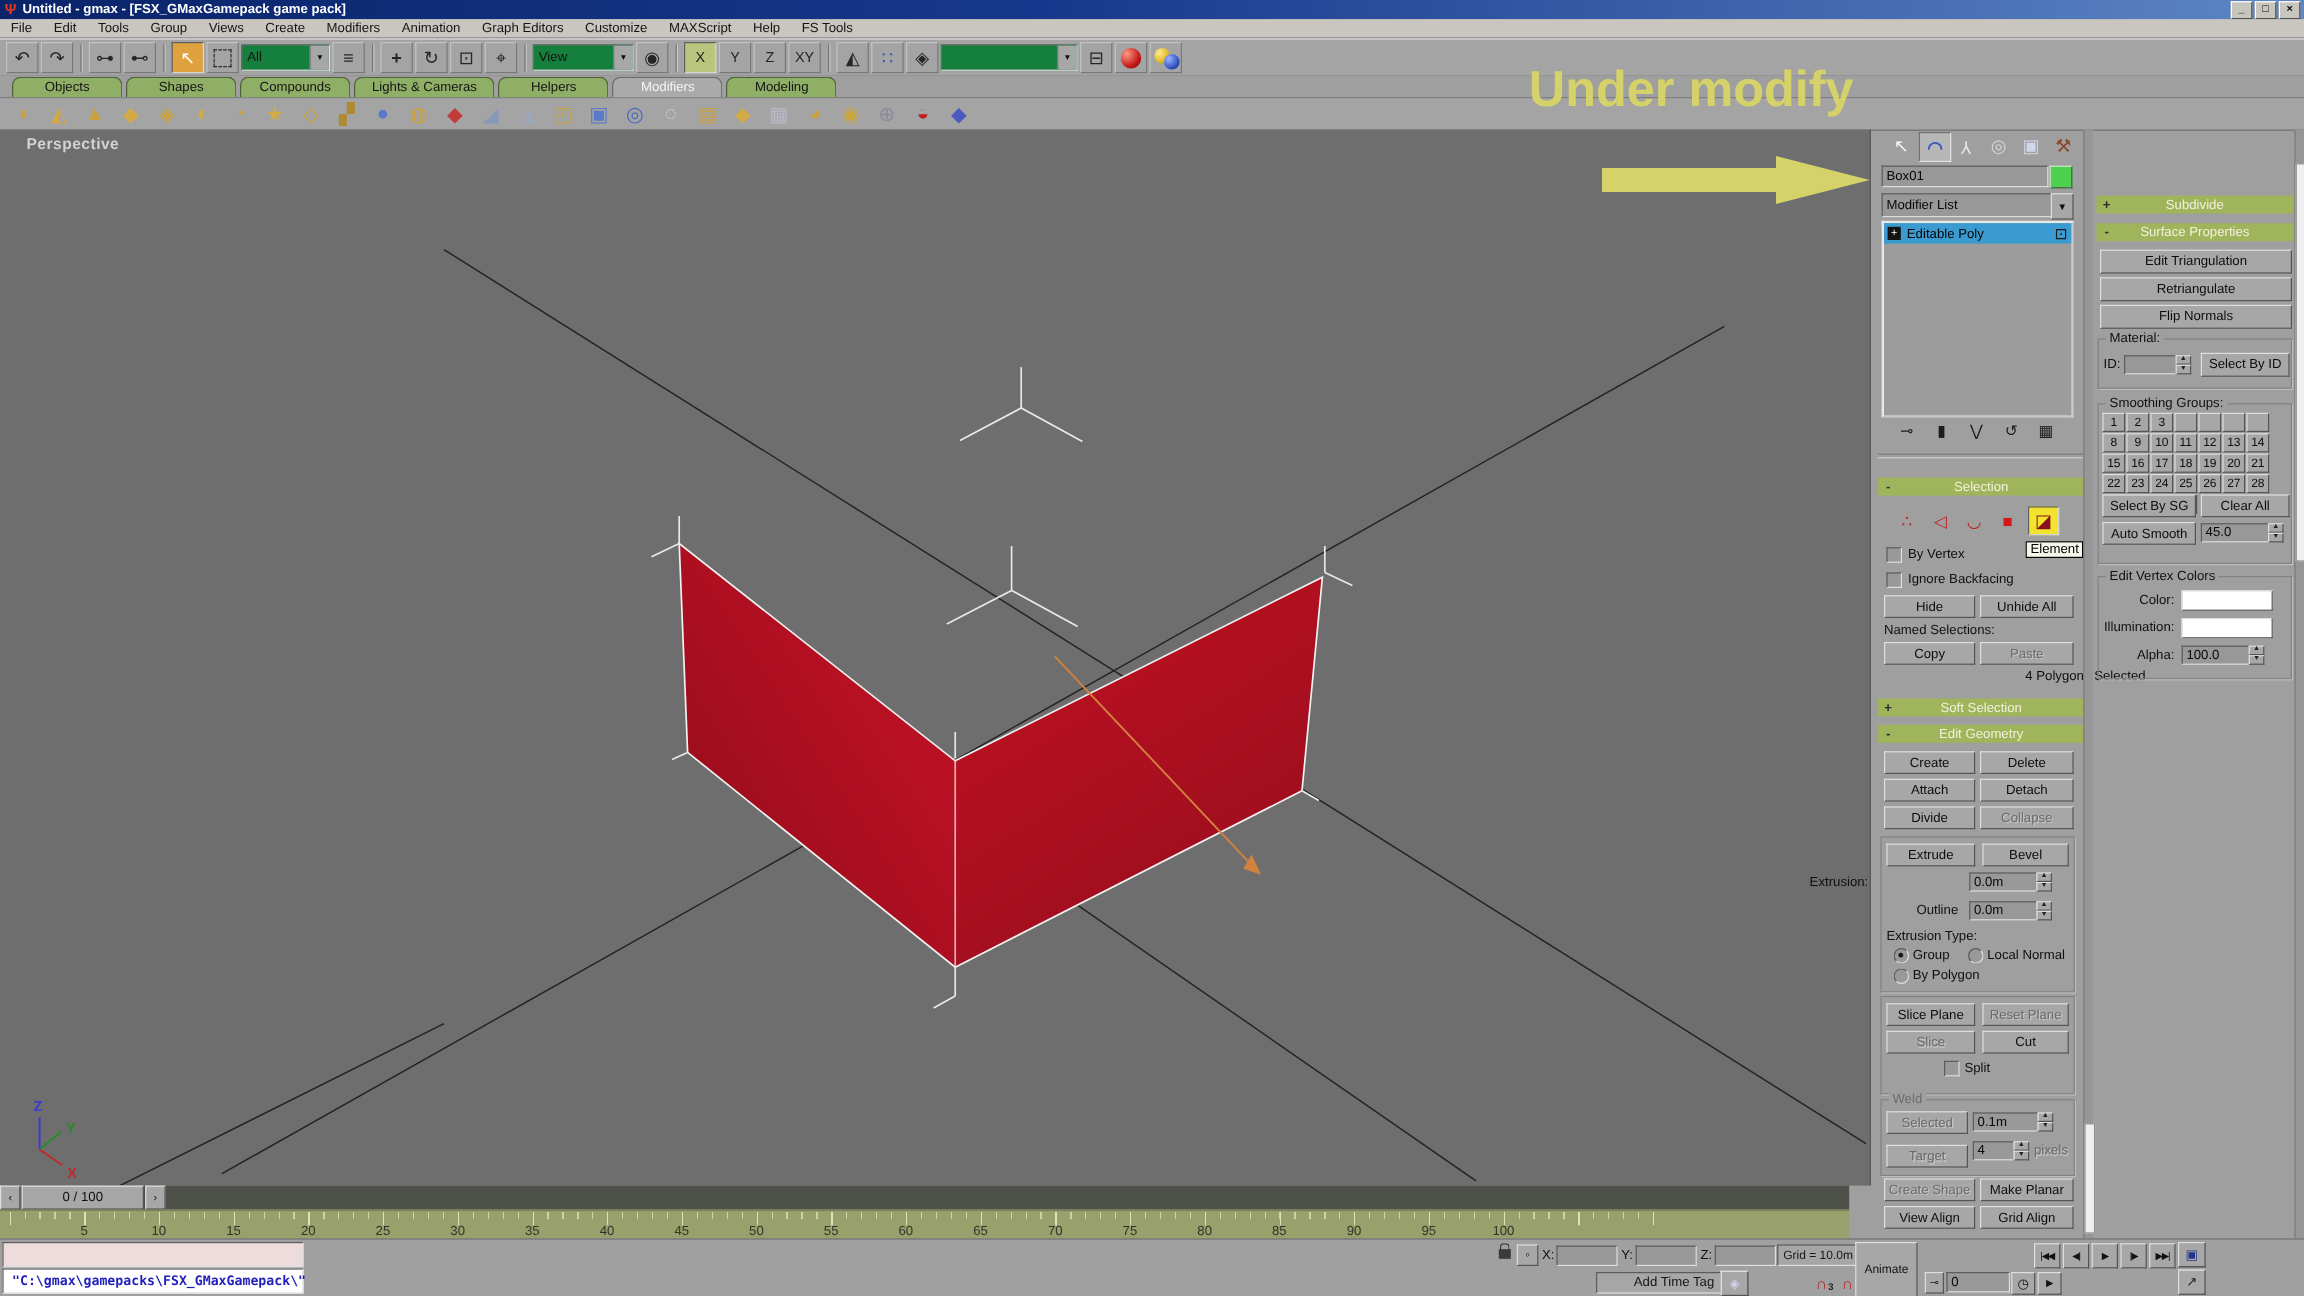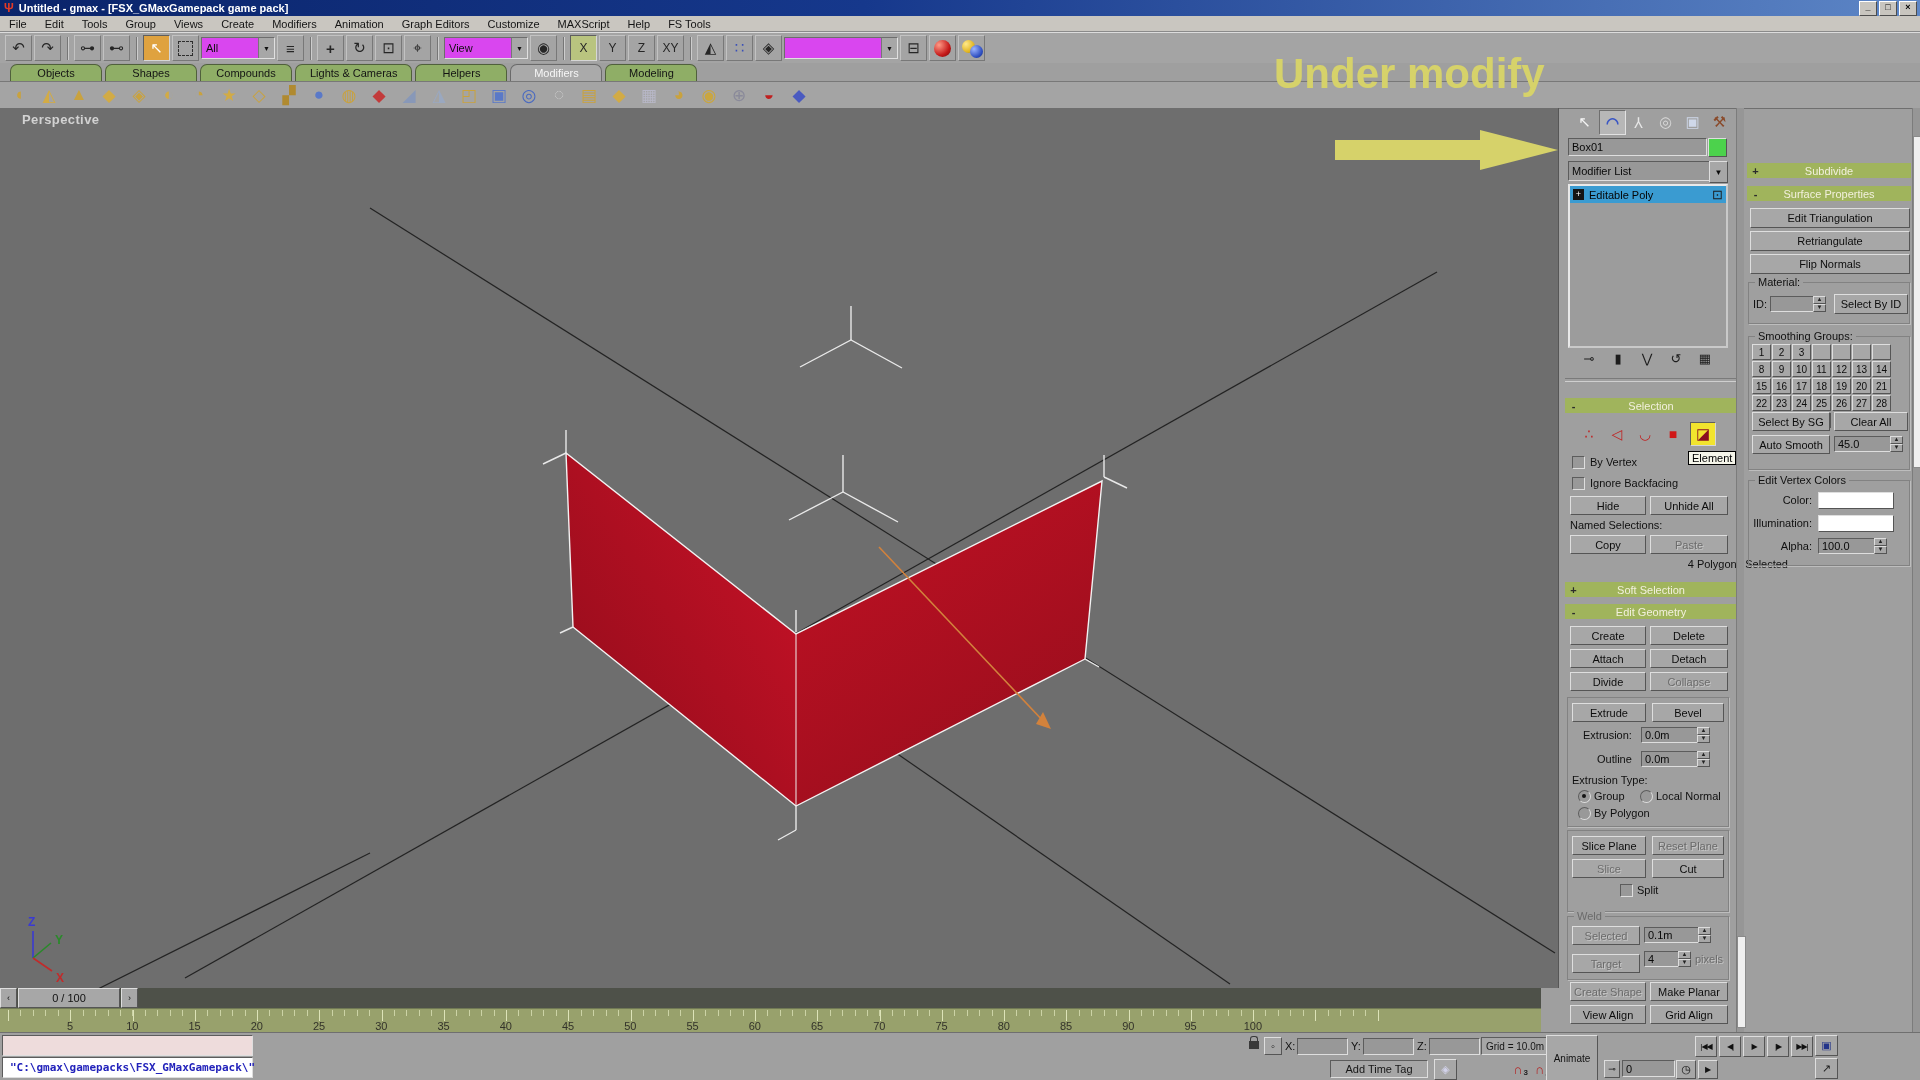--- a/index.html
+++ b/index.html
@@ -21,21 +21,21 @@
 
   
   .toolbar{position:absolute;top:32px;left:0;width:1920px;height:30px;background:#a4a4a4;
     border-top:1px solid #dcdcdc;border-bottom:1px solid #6f6f6f;display:flex;align-items:center;padding-left:5px;gap:2px}
   .tbtn{width:25px;height:24px;flex:0 0 auto;display:flex;align-items:center;justify-content:center;
     font-size:15px;color:#262626;background:#a4a4a4;border:1px solid;border-color:#c2c2c2 #787878 #787878 #c2c2c2}
   .tbtn.small{font-size:12px}
   .pressed-orange{background:#dfa23f;border-color:#5f5f5f #d6d6d6 #d6d6d6 #5f5f5f;color:#fff}
   .pressed-olive{background:#b9c47f;border-color:#5f5f5f #d6d6d6 #d6d6d6 #5f5f5f}
   .tsep{width:1px;height:23px;background:#767676;box-shadow:1px 0 0 #cdcdcd;margin:0 4px;flex:0 0 auto}
-  .tcombo{height:20px;background:#d946ef;border:1px solid;border-color:#6d6d6d #e0e0e0 #e0e0e0 #6d6d6d;
+  .tcombo{height:20px;background:#15803d;border:1px solid;border-color:#6d6d6d #e0e0e0 #e0e0e0 #6d6d6d;
     display:flex;align-items:center;font-size:11px;padding-left:4px;flex:0 0 auto}
   .tcombo .arrowbox{margin-left:auto;width:15px;height:100%;background:#a7a7a7;border-left:1px solid #777;
     display:flex;align-items:center;justify-content:center;font-size:7px}
   .dashedbox{width:13px;height:13px;border:1px dashed #2e2e2e}
   .ball{width:17px;height:17px;border-radius:50%;background:radial-gradient(circle at 5px 5px,#ff9a86,#c41818 62%,#6e0808)}
   .ballduo{position:relative;width:20px;height:17px}
   .ballduo i{position:absolute;width:13px;height:13px;border-radius:50%}
   .ballduo .b1{left:0;top:0;background:radial-gradient(circle at 4px 4px,#ffe98a,#e0b31e 65%,#8a6a08)}
   .ballduo .b2{left:8px;top:5px;background:radial-gradient(circle at 4px 4px,#9ab4ff,#2e4ec0 65%,#142a72)}
 
@@ -411,21 +411,21 @@
 <div class="pbtn" style="left:1570px;top:626px;width:74px;height:17px">Create</div>
 <div class="pbtn" style="left:1650px;top:626px;width:76px;height:17px">Delete</div>
 <div class="pbtn" style="left:1570px;top:649px;width:74px;height:17px">Attach</div>
 <div class="pbtn" style="left:1650px;top:649px;width:76px;height:17px">Detach</div>
 <div class="pbtn" style="left:1570px;top:672px;width:74px;height:17px">Divide</div>
 <div class="pbtn dis" style="left:1650px;top:672px;width:76px;height:17px">Collapse</div>
 
 <div class="gbox" style="left:1567px;top:697px;width:160px;height:128px"></div>
 <div class="pbtn" style="left:1572px;top:703px;width:72px;height:17px">Extrude</div>
 <div class="pbtn" style="left:1652px;top:703px;width:70px;height:17px">Bevel</div>
-<div class="plabel" style="left:1583px;top:729px">Extrusion:</div>
+<div class="plabel" style="left:1508px;top:729px">Extrusion:</div>
 <div class="field" style="left:1641px;top:727px;width:52px;height:14px">
     <span>0.0m</span>
   </div>
 <div class="spin" style="left:1697px;top:727px;height:16px">
     <i>▲</i>
     <i>▼</i>
   </div>
 <div class="plabel" style="left:1597px;top:753px">Outline</div>
 <div class="field" style="left:1641px;top:751px;width:52px;height:14px">
     <span>0.0m</span>
@@ -617,21 +617,21 @@
   <span class="plabel" style="left:1285px;top:7px">X:</span>
   <span class="field" style="left:1297px;top:5px;width:46px;height:15px"></span>
   <span class="plabel" style="left:1351px;top:7px">Y:</span>
   <span class="field" style="left:1363px;top:5px;width:46px;height:15px"></span>
   <span class="plabel" style="left:1417px;top:7px">Z:</span>
   <span class="field" style="left:1429px;top:5px;width:46px;height:15px"></span>
   <div class="sunkbox" style="left:1481px;top:4px;width:66px;height:16px;font-size:10px;padding-left:4px">
     <span>Grid = 10.0m</span>
   </div>
 
-  <div class="sunkbox" style="left:1330px;top:27px;width:96px;height:16px;justify-content:center;padding-left:0">
+  <div class="sunkbox" style="left:1330px;top:27px;width:96px;height:16px;justify-content:center;padding-left:16px">
     <span>Add Time Tag</span>
   </div>
   <div class="abs" style="left:1434px;top:26px;display:flex;gap:4px">
 
   <span class="navbtn" style="color:#f0f0f0">◇</span>
       <span class="navbtn" style="color:#e2e2e2">▢</span>
       <span class="navbtn" style="color:#d2d2ea">◈</span>
     </div>
   <div class="abs" style="left:1510px;top:26px;display:flex;gap:2px">
 

